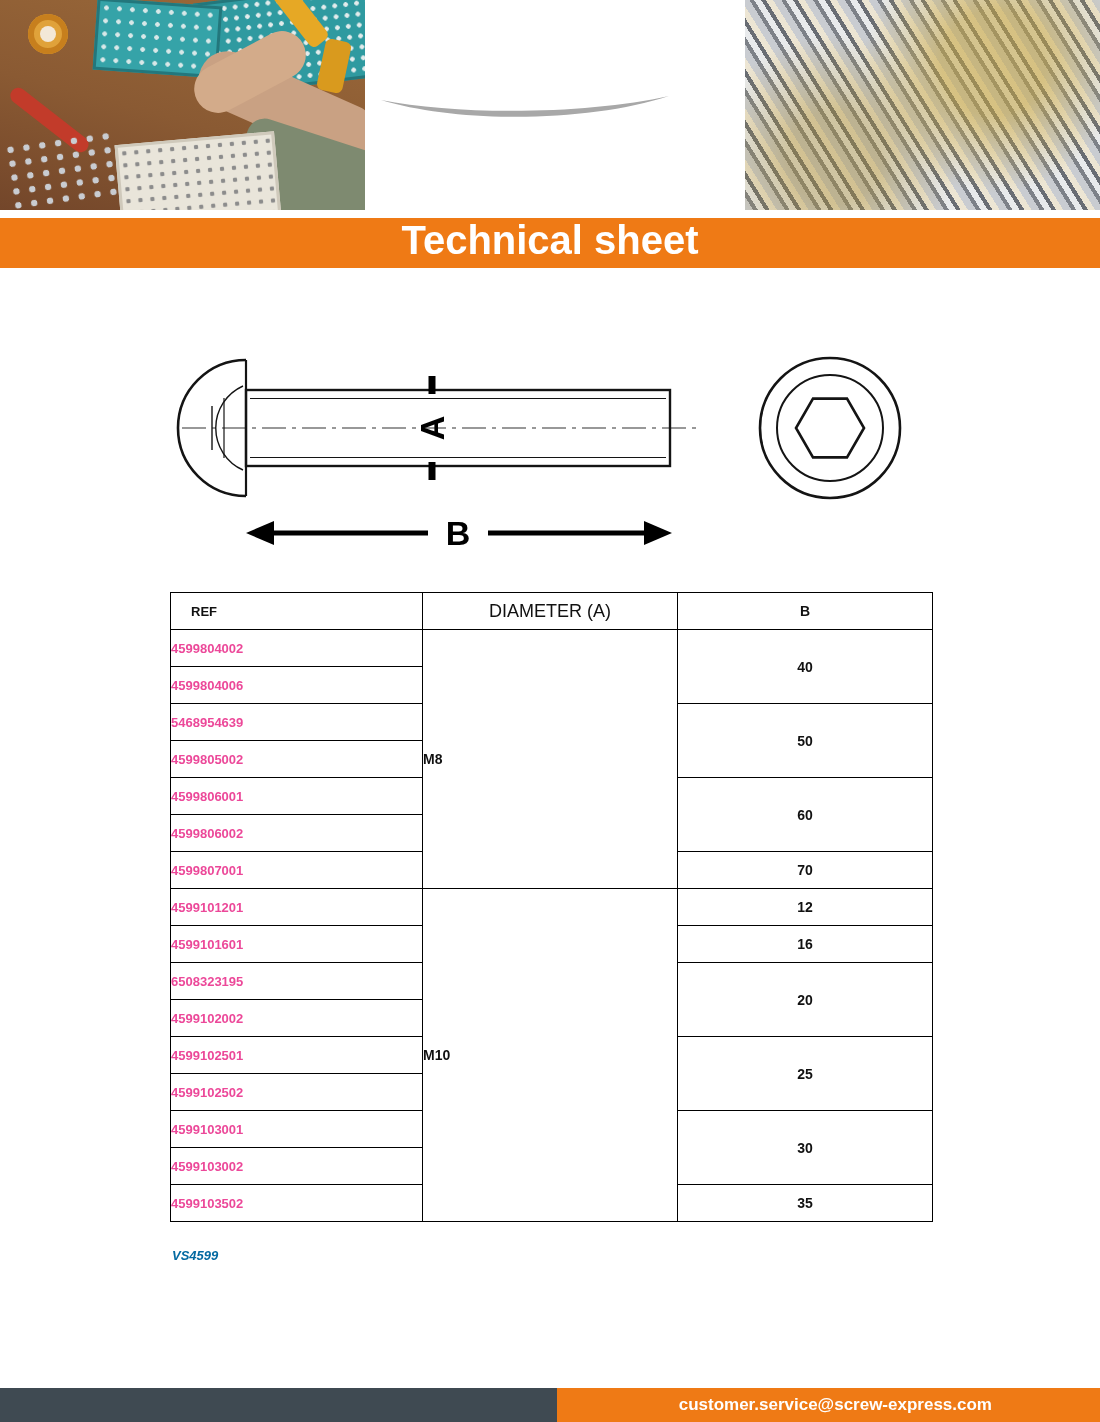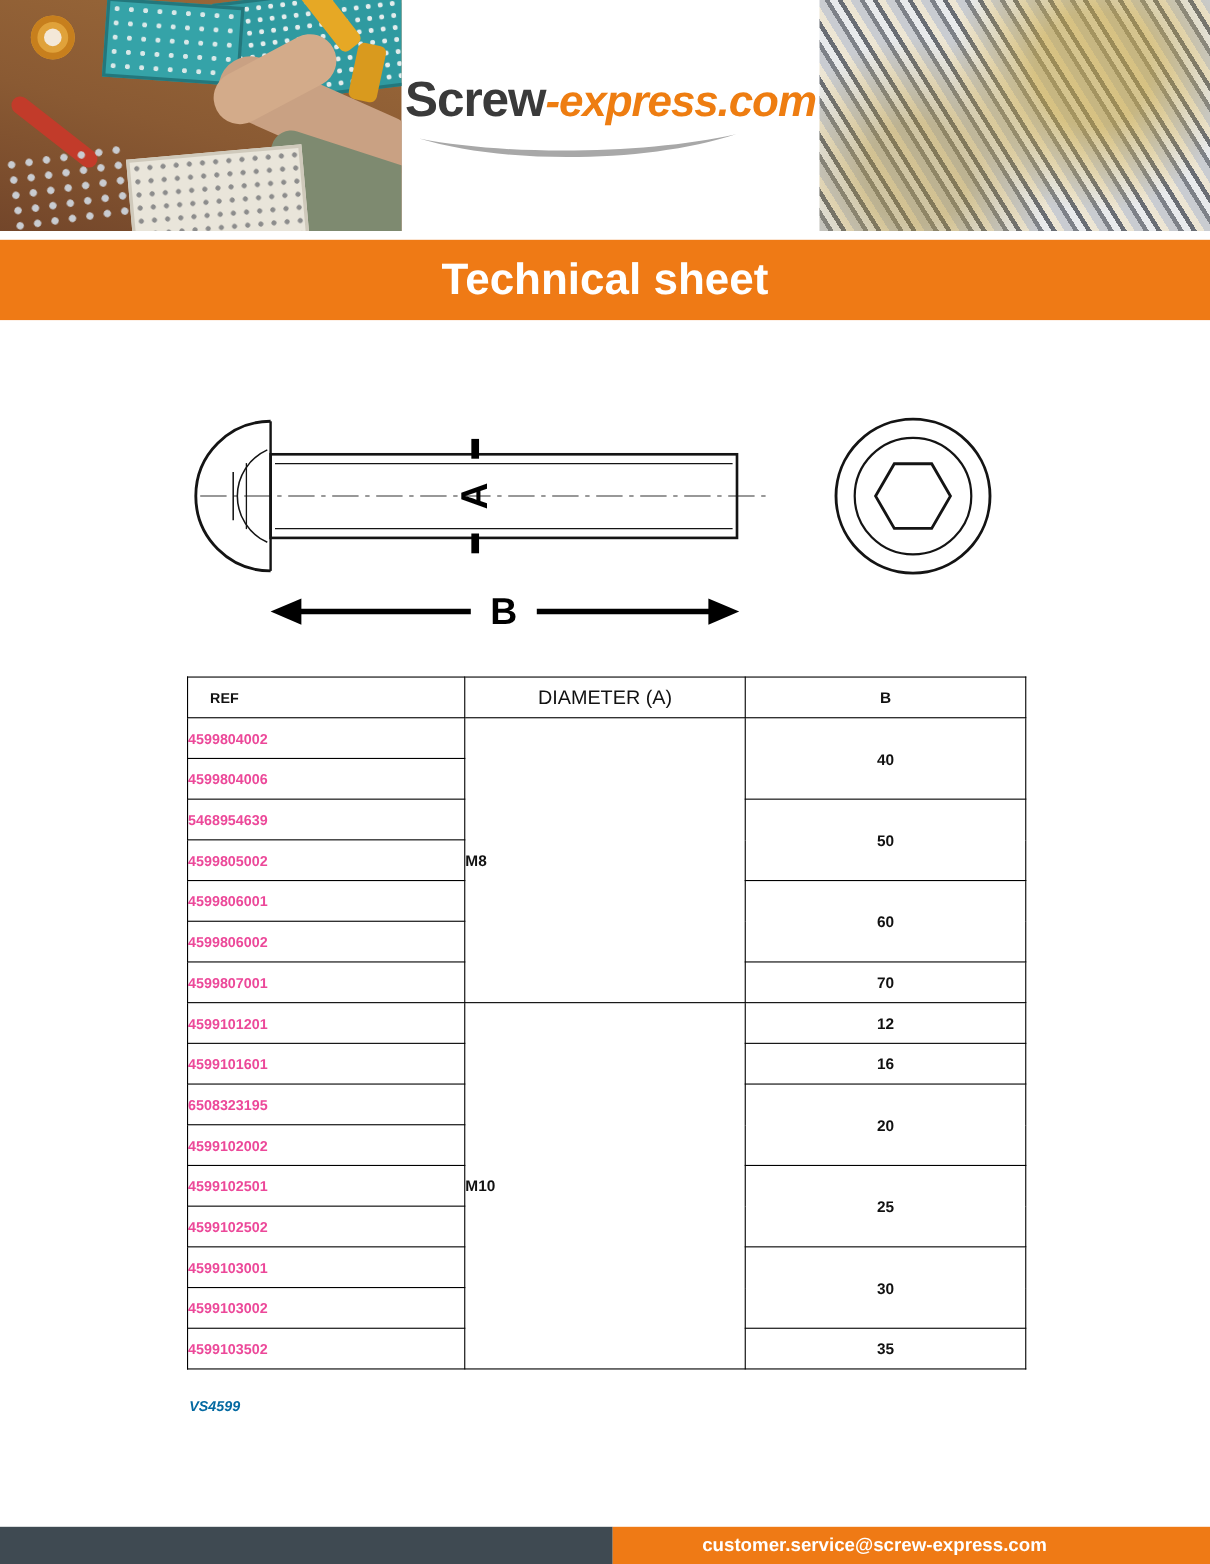--- a/index.html
+++ b/index.html
@@ -54,22 +54,22 @@
     transform: rotate(-8deg); }
 
   .logo-area { flex:1; display:flex; flex-direction:column; align-items:center; justify-content:center; background:#fff; }
   .logo-line { white-space:nowrap; }
   .logo-part1 { font-size:45px; font-weight:bold; color:#3a3a3a; letter-spacing:-1px; }
   .logo-part2 { font-size:40px; font-weight:bold; font-style:italic; color:#ee7d11; letter-spacing:-1px; }
   .swoosh { margin-top:2px; margin-left:-60px; }
 
   
   .banner {
-    margin-top:8px; height:73px; width:1100px; background:#ef7a15;
-    display:flex; align-items:center; justify-content:center;
+    margin-top:8px; height:50px; width:1100px; background:#ef7a15;
+    display:flex; align-items:flex-start; justify-content:center;
   }
   .banner-title {
     color:#ffffff; font-size:40px; font-weight:bold; letter-spacing:0px;
   }
 
   
   .diagram { position:relative; margin-top:60px; height:250px; width:1100px; }
   .diagram svg { position:absolute; left:0; top:0; }
 
   
@@ -84,21 +84,21 @@
   td.ref  { text-align:left; padding-left:0; font-size:13px; font-weight:bold; color:#ec4899; }
   td.dia  { text-align:left; font-size:14px; font-weight:bold; color:#111; }
   td.bval { text-align:center; font-size:14px; font-weight:bold; color:#111; }
 
   
   .footnote { margin-left:172px; margin-top:26px; font-size:13px; font-weight:bold; font-style:italic; color:#0369a1; }
 
   
   .footer { position:absolute; left:0; bottom:0; width:1100px; height:34px; display:flex; }
   .footer-gray { width:557px; background:#3f4a52; }
-  .footer-orange { flex:1; background:#ef7a15; display:flex; align-items:center; justify-content:center; padding-right:67px; }
+  .footer-orange { flex:1; background:#ef7a15; display:flex; align-items:center; justify-content:flex-end; padding-right:108px; }
   .footer-email { color:#ffffff; font-size:17px; font-weight:bold; }
 </style>
 </head>
 <body>
 
 <div class="header">
   <div class="photo photo-left">
     <div class="shape tray-teal1"></div>
     <div class="shape tray-teal2"></div>
     <div class="shape tape"></div>
@@ -107,23 +107,20 @@
     <div class="shape drill2"></div>
     <div class="shape arm"></div>
     <div class="shape hand"></div>
     <div class="shape sleeve"></div>
     <div class="shape red-tool"></div>
     <div class="shape tray-white"></div>
     <div class="shape screws-scatter"></div>
   </div>
 
   <div class="logo-area">
-    <div class="logo-line">
-      <span class="logo-part1">Screw</span><span class="logo-part2">-express.com</span>
-    </div>
     <svg class="swoosh" width="300" height="28" viewBox="0 0 300 28">
       <path d="M6,8 C85,32 215,30 294,4 C214,22 86,24 6,8 Z" fill="#a8a8a8"></path>
     </svg>
   </div>
 
   <div class="photo photo-right"></div>
 </div>
 
 <div class="banner">
   <div class="banner-title">Technical sheet</div>

